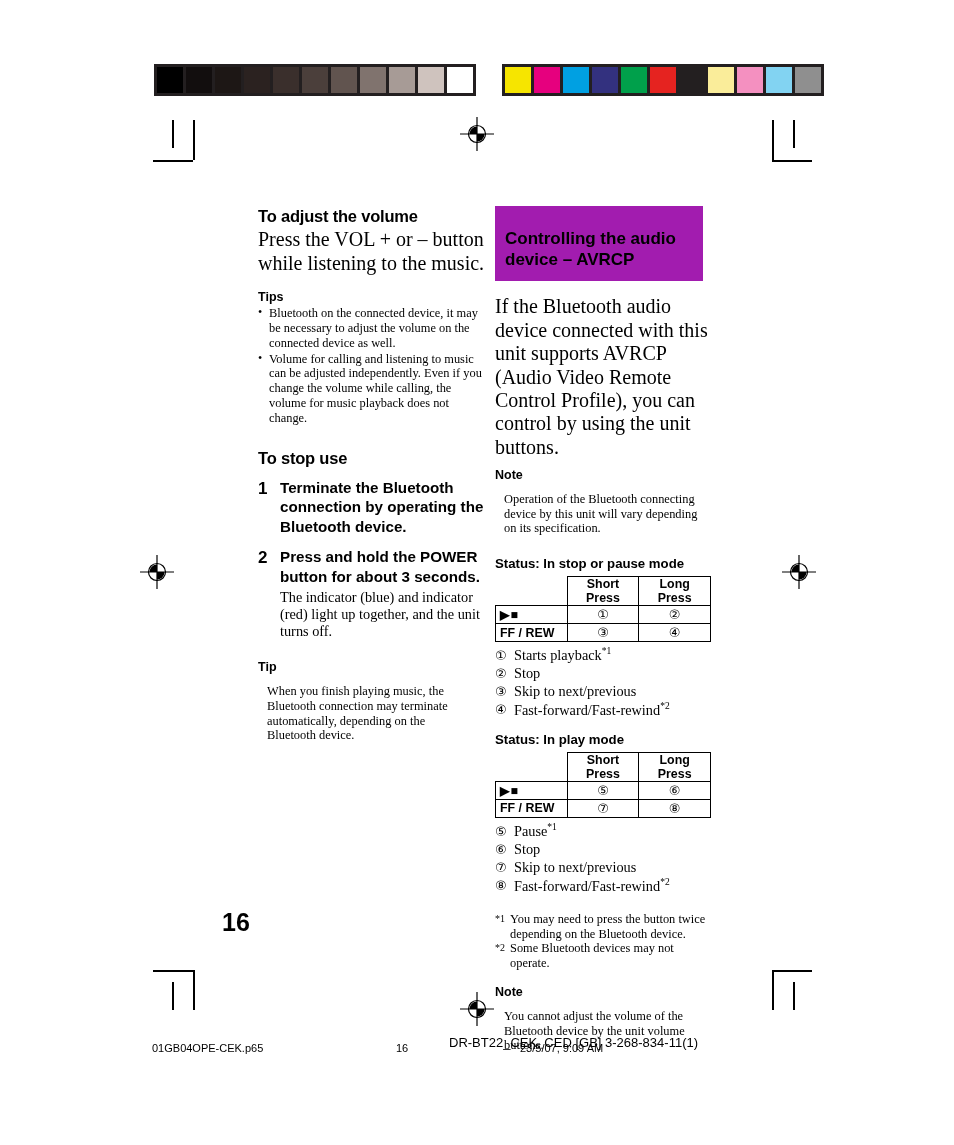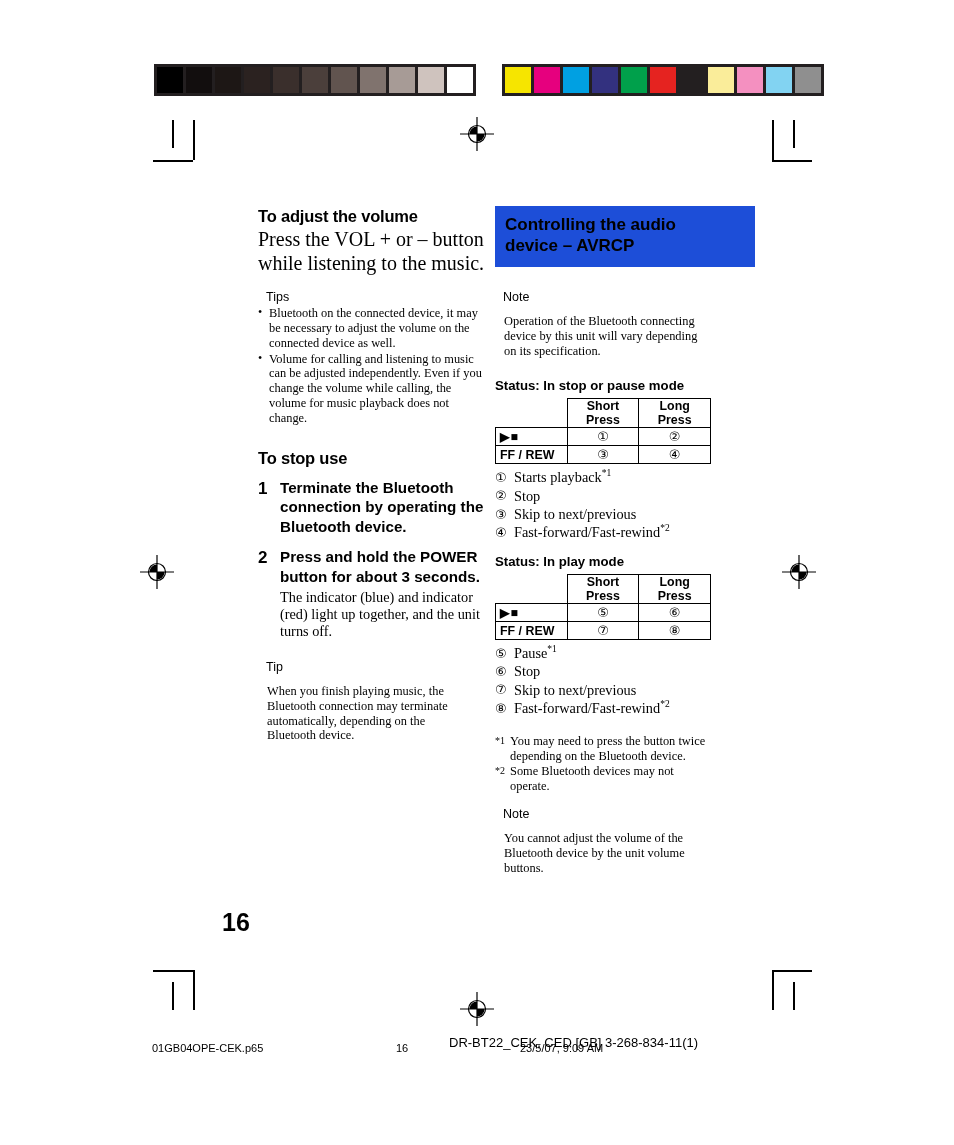--- a/index.html
+++ b/index.html
@@ -55,24 +55,24 @@
   h2.sec-head {
     font-family: "Liberation Sans", sans-serif;
     font-weight: bold;
     font-size: 16.5px;
     line-height: 1.22;
     margin: 0 0 2px 0;
     letter-spacing: -0.2px;
   }
   h3.sub-head {
     font-family: "Liberation Sans", sans-serif;
-    font-weight: normal;
+    font-weight: bold;
     font-size: 12.5px;
     line-height: 1.2;
-    margin: 0 0 1px 8px;
+    margin: 0 0 1px 0;
   }
   p.body {
     font-family: "Liberation Serif", serif;
     font-size: 20px;
     line-height: 1.17;
     margin: 0;
   }
   p.small {
     font-family: "Liberation Serif", serif;
     font-size: 12.4px;
@@ -122,24 +122,24 @@
   }
   .step-body {
     font-family: "Liberation Serif", serif;
     font-size: 14.3px;
     line-height: 1.17;
     margin: 3px 0 0 22px;
   }
 
   
   .titlebox {
-    background: #1d4ed8;
-    padding: 9px 10px 11px 10px;
+    background: #a21caf;
+    padding: 23px 10px 11px 10px;
     box-sizing: border-box;
-    width: 260px;
+    width: 208px;
   }
   .titlebox .t {
     font-family: "Liberation Sans", sans-serif;
     font-weight: bold;
     font-size: 17px;
     line-height: 1.22;
     color: #000;
   }
 
   
@@ -354,20 +354,21 @@
 
   <div class="col" id="col-right">
 
     <div class="titlebox">
       <div class="t">Controlling the audio</div>
       <div class="t">device – AVRCP</div>
     </div>
 
     <div style="height:14px;"></div>
 
+    <p class="body">If the Bluetooth audio device connected with this unit supports AVRCP (Audio Video Remote Control Profile), you can control by using the unit buttons.</p>
 
     <div class="gap-s"></div>
 
     <h3 class="sub-head">Note</h3>
     <p class="small">Operation of the Bluetooth connecting device by this unit will vary depending on its specification.</p>
 
     <div style="height:11px;"></div>
 
     <div class="status-label">Status: In stop or pause mode</div>
     <table class="avrcp">

